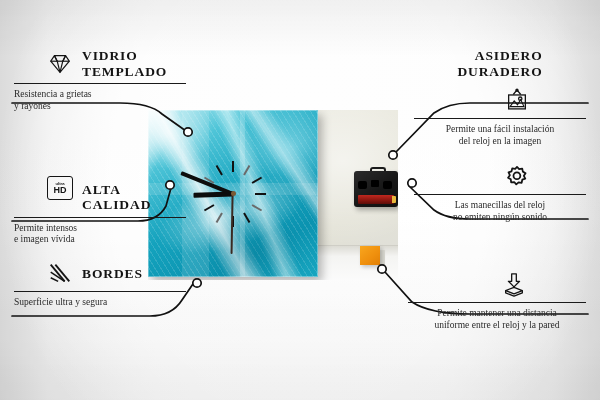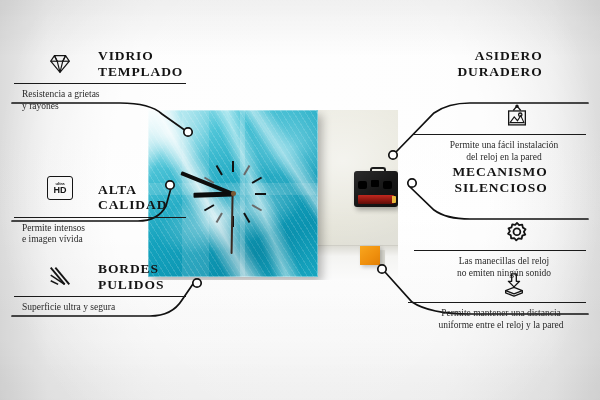--- a/index.html
+++ b/index.html
@@ -93,28 +93,28 @@
   .foam{position:absolute;left:212px;top:136px;width:20px;height:19px;
     background:linear-gradient(140deg,#f9a61e 0%,#ef8f0d 60%,#e07f06 100%);
     box-shadow:2px 2px 4px rgba(0,0,0,.22);}
   .foam-side{position:absolute;left:232px;top:140px;width:5px;height:15px;background:#d9d8d0;}
 
   
   #links{position:absolute;inset:0;width:600px;height:400px;pointer-events:none;}
 
   
   .feat{position:absolute;}
-  .feat .row{display:flex;align-items:center;gap:25px;}
+  .feat .row{display:flex;align-items:center;gap:9px;}
   .feat.left .row{justify-content:flex-start;}
   .feat.right .row{justify-content:flex-end;flex-direction:column;}
   .ttl{font-family:"Liberation Serif",serif;font-weight:bold;color:#141414;
     font-size:13.5px;line-height:15.5px;letter-spacing:.9px;text-transform:uppercase;}
   .feat.right .ttl{text-align:right;}
   .rule{height:1.4px;background:#1a1a1a;margin:4px 0 5px 0;}
-  .desc{font-family:"Liberation Serif",serif;color:#2a2a2a;font-size:9.5px;line-height:11.6px;margin-left:8px;}
+  .desc{font-family:"Liberation Serif",serif;color:#2a2a2a;font-size:9.5px;line-height:11.6px;}
   .feat.right .desc{text-align:center;}
   .ico{width:26px;height:26px;flex:0 0 26px;display:block;margin-left:33px;}
   .ico svg{display:block;}
 
   .hdbox{width:24px;height:22px;border:1.6px solid #141414;border-radius:3px;
     display:flex;flex-direction:column;align-items:center;justify-content:center;}
   .hdbox .u{font-family:"Liberation Sans",sans-serif;font-size:4.2px;font-weight:bold;color:#141414;line-height:4.4px;}
   .hdbox .h{font-family:"Liberation Sans",sans-serif;font-size:9px;font-weight:bold;color:#141414;line-height:9px;}
 </style>
 </head>
@@ -273,21 +273,20 @@
       <span class="ico">
         <svg viewBox="0 0 28 28" width="26" height="26" fill="none" stroke="#141414" stroke-width="2">
           <path d="M4,4 L19,22"></path>
             <path d="M9,4 L24,22"></path>
             <path d="M4,12 L19,22" stroke-width="1.6"></path>
           <path d="M4,18 L12,22" stroke-width="1.6"></path>
         </svg>
       </span>
       <span class="ttl">
         <span>BORDES</span><br>
-        <span>PULIDOS</span>
       </span>
     </div>
     <div class="rule" style="width:172px;"></div>
     <div class="desc">
       <span>Superficie ultra y segura</span>
     </div>
   </div>
 
   <div class="feat right" style="left:414px;top:48px;width:172px;">
     <div class="row">
@@ -301,30 +300,26 @@
           <circle cx="14" cy="2.4" r="1.1" fill="#141414"></circle>
           <rect x="5" y="7.5" width="18" height="15"></rect>
           <path d="M6.5,20 L11,14 L14.5,18 L18,12.5 L21.5,20 Z" stroke-width="1.2"></path>
           <circle cx="17.5" cy="11.5" r="1.8"></circle>
         </svg>
       </span>
     </div>
     <div class="rule" style="width:172px;"></div>
     <div class="desc">
       <span>Permite una fácil instalación</span><br>
-      <span>del reloj en la pared</span>
+      <span>del reloj en la imagen</span>
     </div>
   </div>
 
   <div class="feat right" style="left:414px;top:164px;width:172px;">
     <div class="row">
-      <span class="ttl">
-        <span>MECANISMO</span><br>
-        <span>SILENCIOSO</span>
-      </span>
       <span class="ico">
         <svg viewBox="0 0 28 28" width="26" height="26" fill="none" stroke="#141414" stroke-width="1.9">
           <path d="M14,3.2 L16.3,5.6 L19.6,4.9 L20.3,8.2 L23.2,9.9 L21.4,12.7 L22.9,15.7 L19.7,16.9 L19,20.2 L15.7,19.7 L13.2,21.9 L11,19.4 L7.7,19.8 L7.3,16.5 L4.4,14.8 L6.3,12 L4.9,9 L8.1,7.9 L8.9,4.6 L12.1,5.2 Z" stroke-linejoin="round"></path>
           <circle cx="13.9" cy="12.7" r="3.7"></circle>
         </svg>
       </span>
     </div>
     <div class="rule" style="width:172px;"></div>
     <div class="desc">
       <span>Las manecillas del reloj</span><br>

